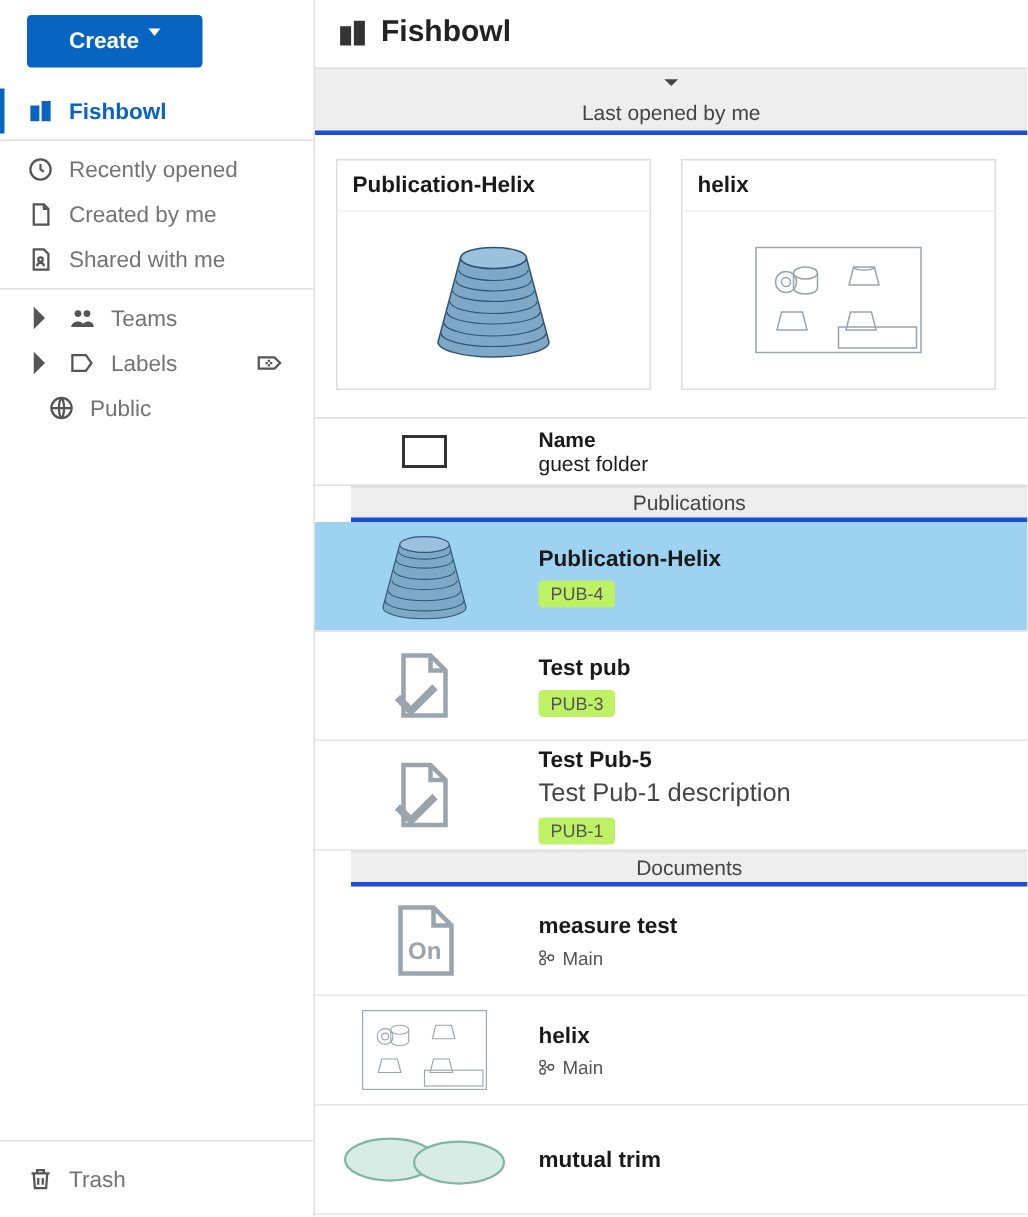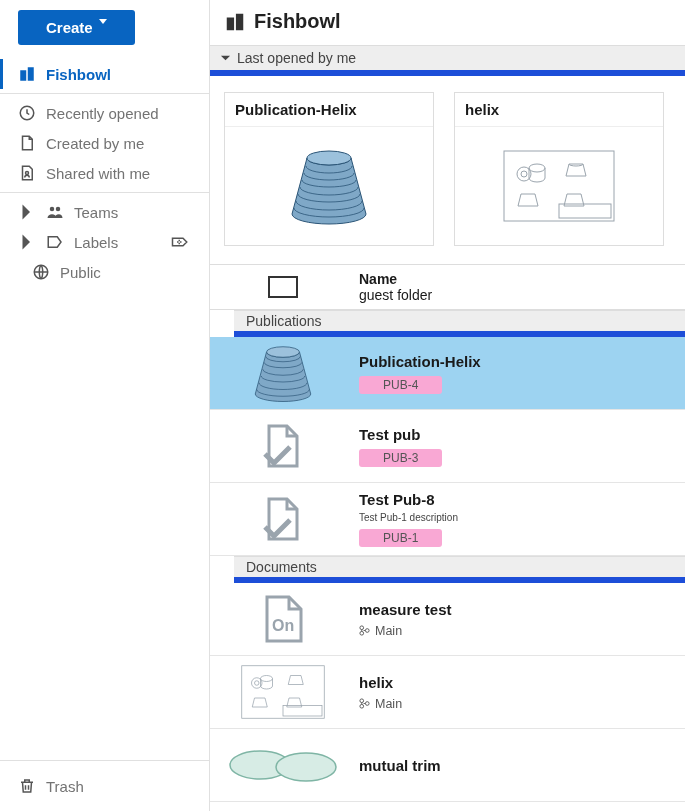--- a/index.html
+++ b/index.html
@@ -22,43 +22,43 @@
   .chev         { width:8px; margin-right:6px; }
   .spacer       { flex:1 1 auto; }
   .trash-block  { border-top:1px solid #e0e0e0; padding:10px 0; }
   .label-tag    { margin-left:auto; color:#0864c1; }
 
   
   .main         { flex:1 1 auto; display:flex; flex-direction:column; min-width:0; }
   .hdr          { display:flex; align-items:center; gap:8px; padding:10px 14px 12px 14px; font-size:20px; font-weight:700; color:#222; }
   .hdr .ic      { width:22px; height:22px; color:#333; }
 
-  .section-bar  { background:#eeeeee; border-top:1px solid #ddd; border-bottom:6px solid #1d4ed8; padding:4px 10px; font-size:14px; color:#444; display:flex; align-items:center; gap:6px; }
+  .section-bar  { background:#eeeeee; border-top:1px solid #ddd; border-bottom:3px solid #1d4ed8; padding:4px 10px; font-size:14px; color:#444; display:flex; align-items:center; gap:6px;flex-direction:column; }
   .section-bar.plain{ background:#eeeeee; padding:2px 12px; font-weight:400;margin-left:24px; }
 
   
   .cards        { display:flex; gap:20px; padding:16px 14px 18px 14px; }
   .card         { width:210px; border:1px solid #ddd; background:#fff; }
   .card-title   { padding:8px 10px; font-weight:600; font-size:15px; border-bottom:1px solid #eee; }
   .card-body    { height:118px; display:flex; align-items:center; justify-content:center; }
 
   
   .name-hdr     { border-top:1px solid #ddd; border-bottom:1px solid #ddd; padding:4px 0; display:flex; }
   .thumb-col    { width:145px; flex:0 0 145px; display:flex; align-items:center; justify-content:center; }
   .name-col     { flex:1 1 auto; padding:2px 4px; }
   .name-hdr .name-col b{ display:block; font-weight:700; }
   .folder-sq    { width:30px; height:22px; border:2px solid #333; }
 
   
   .row          { display:flex; border-bottom:1px solid #e5e5e5; min-height:72px; align-items:center; }
   .row.selected { background:#9dd3f1; }
   .row .thumb-col{ height:72px; }
   .row-title    { font-weight:700; font-size:15px; }
-  .row-desc     { font-size:10px; color:#444; margin-top:4px; }
-  .badge        { display:inline-block; background:#f9a8d4; color:#555; font-size:12px; padding:2px 24px; border-radius:3px; margin-top:6px; }
+  .row-desc     { font-size:17px; color:#444; margin-top:4px; }
+  .badge        { display:inline-block; background:#bef264; color:#555; font-size:12px; padding:2px 8px; border-radius:3px; margin-top:6px; }
   .branch-line  { font-size:12.5px; color:#555; margin-top:6px; display:flex; align-items:center; gap:5px; }
 
   
   svg.ic{ display:block; }
 </style>
 </head>
 <body>
 
 <div class="sidebar">
   <div class="create-wrap">
@@ -242,21 +242,21 @@
         <div class="name-col"><div class="row-title">Test pub</div><span class="badge">PUB-3</span></div>
       </div>
       <div class="row">
         <div class="thumb-col">
   <svg width="44" height="48" viewBox="0 0 44 48" fill="none" stroke="#9aa4ad" stroke-width="3">
     <path d="M8 4h18l10 10v30H8z"></path>
             <path d="M26 4v10h10"></path>
     <path d="M4 32l9 9 16-16" stroke="#9aa4ad" stroke-width="5" fill="none"></path>
   </svg>
 </div>
-        <div class="name-col"><div class="row-title">Test Pub-8</div><div class="row-desc">Test Pub-1 description</div><span class="badge">PUB-1</span></div>
+        <div class="name-col"><div class="row-title">Test Pub-5</div><div class="row-desc">Test Pub-1 description</div><span class="badge">PUB-1</span></div>
       </div>
     </div>
 
   <div class="section-bar plain">
     <span>Documents</span>
   </div>
   <div id="doc-list">
       <div class="row">
         <div class="thumb-col">
   <svg width="52" height="52" viewBox="0 0 52 52" fill="none" stroke="#9aa4ad" stroke-width="3">

